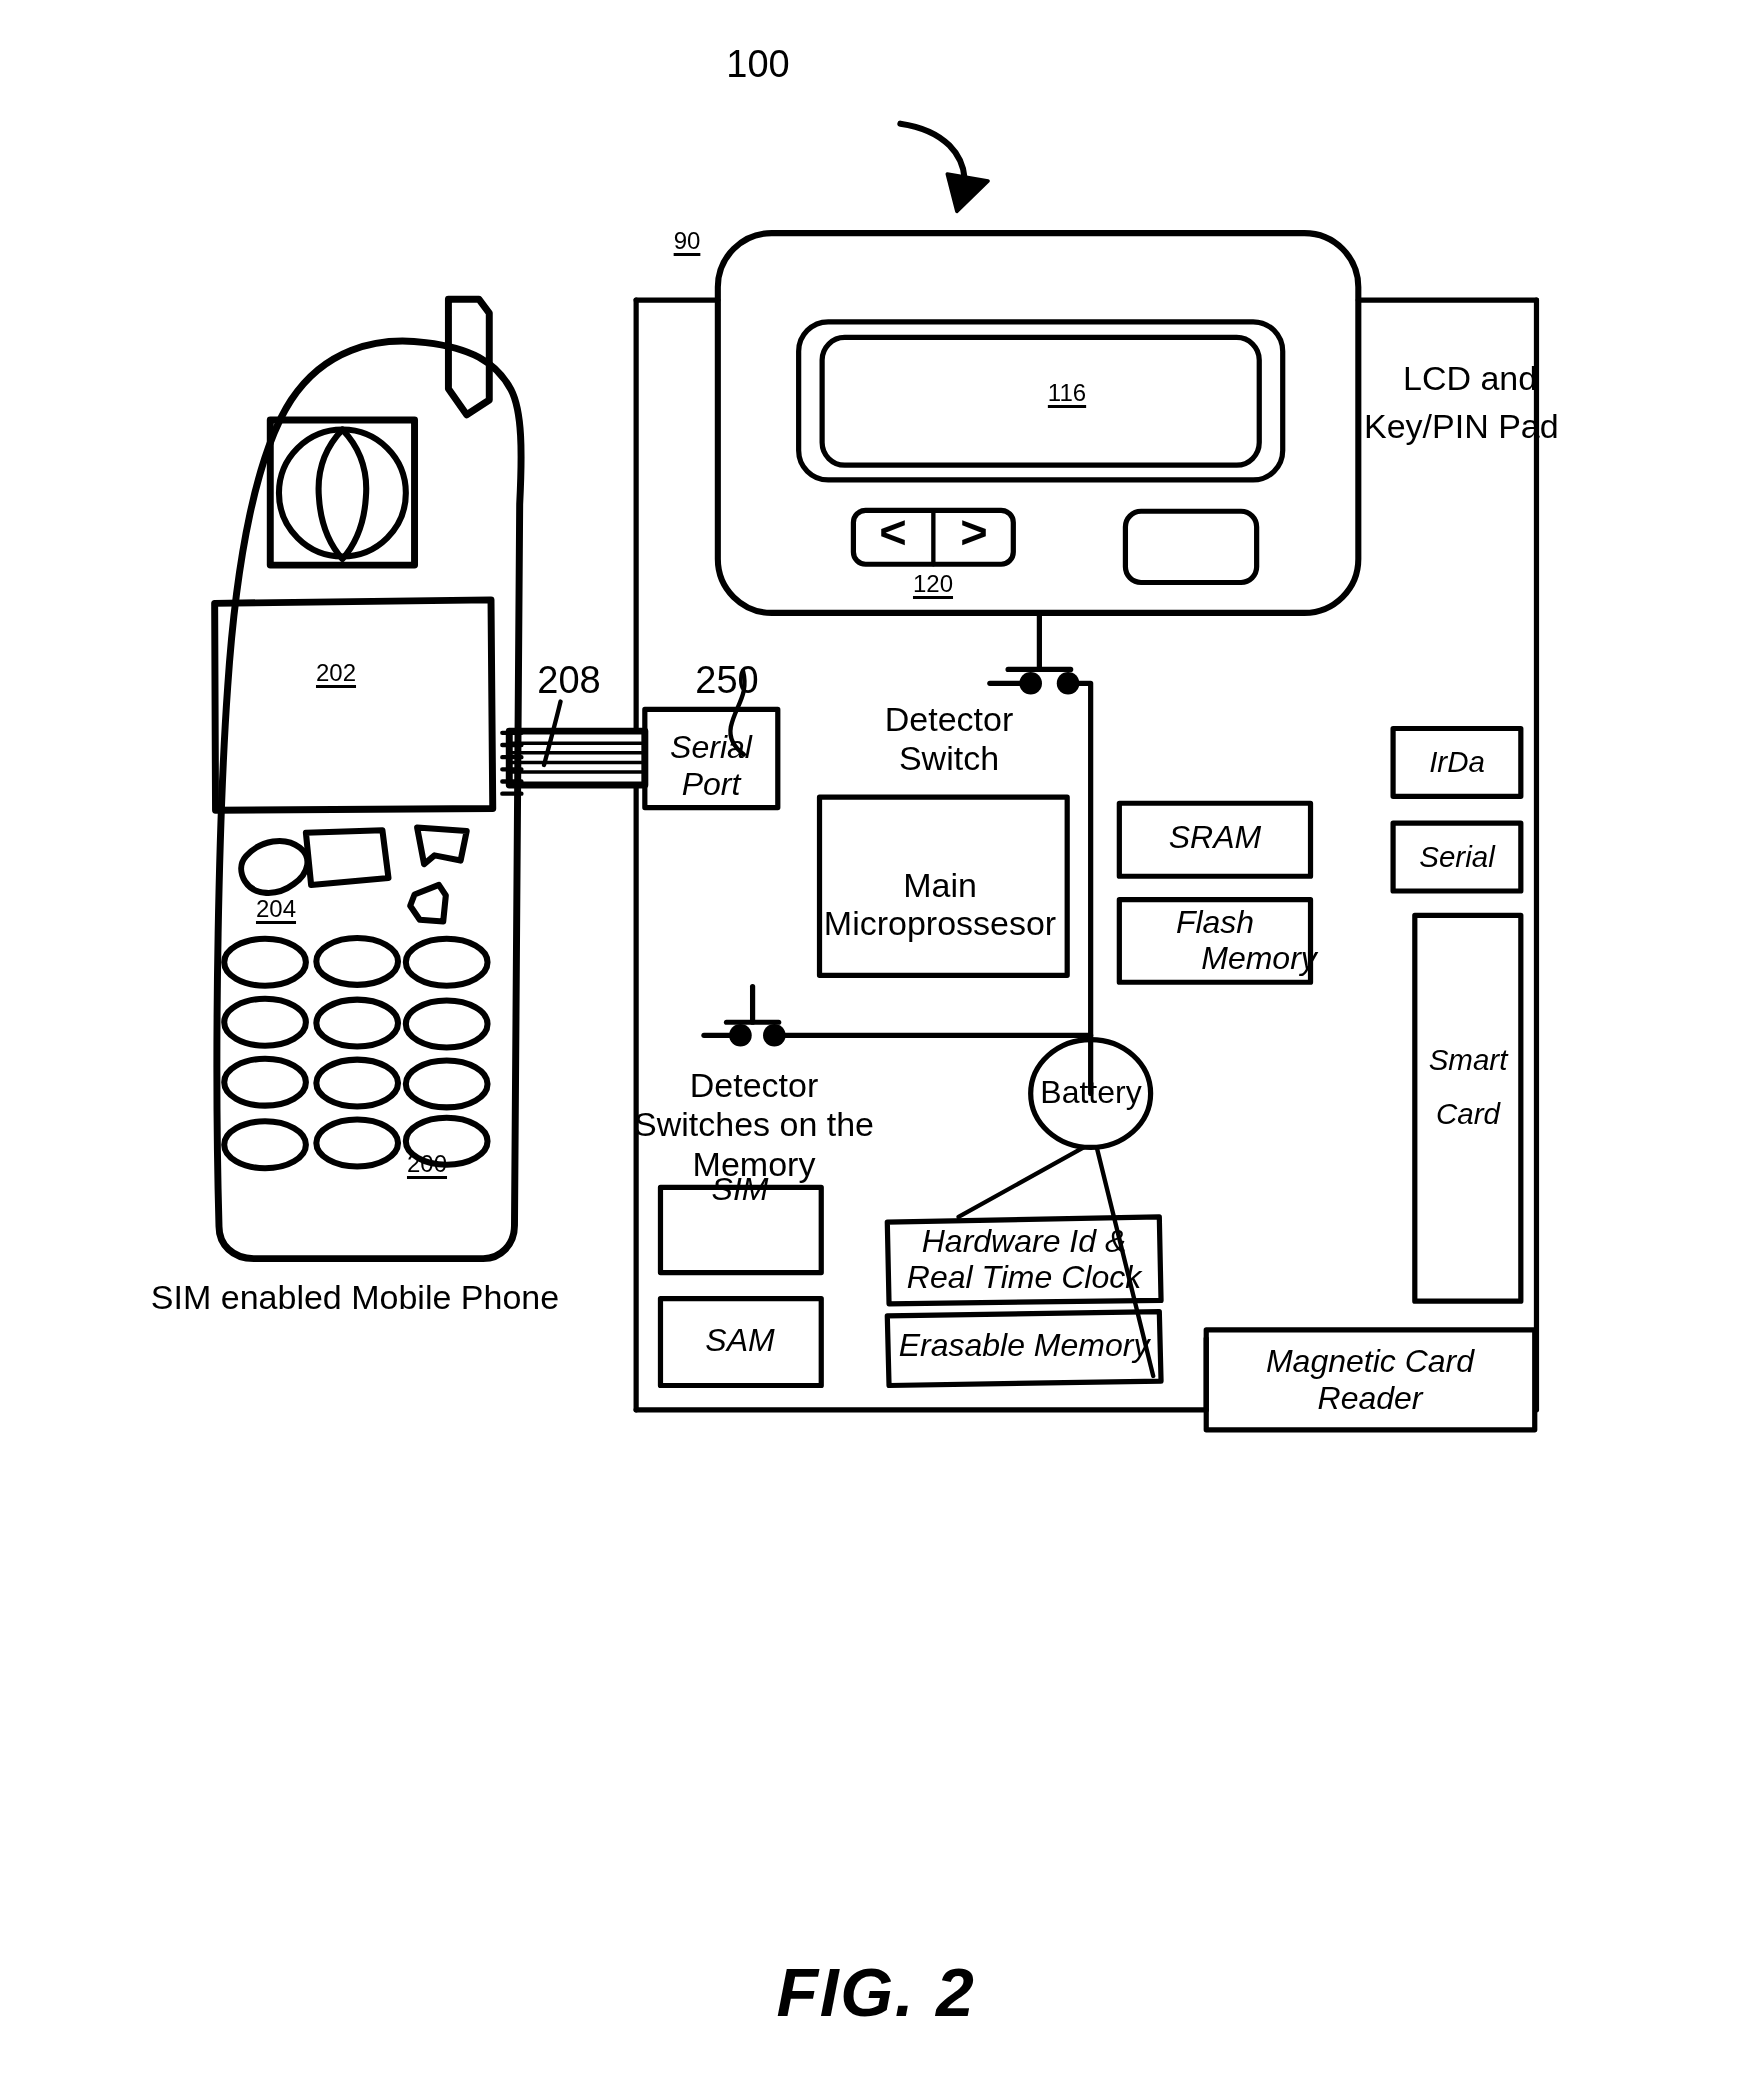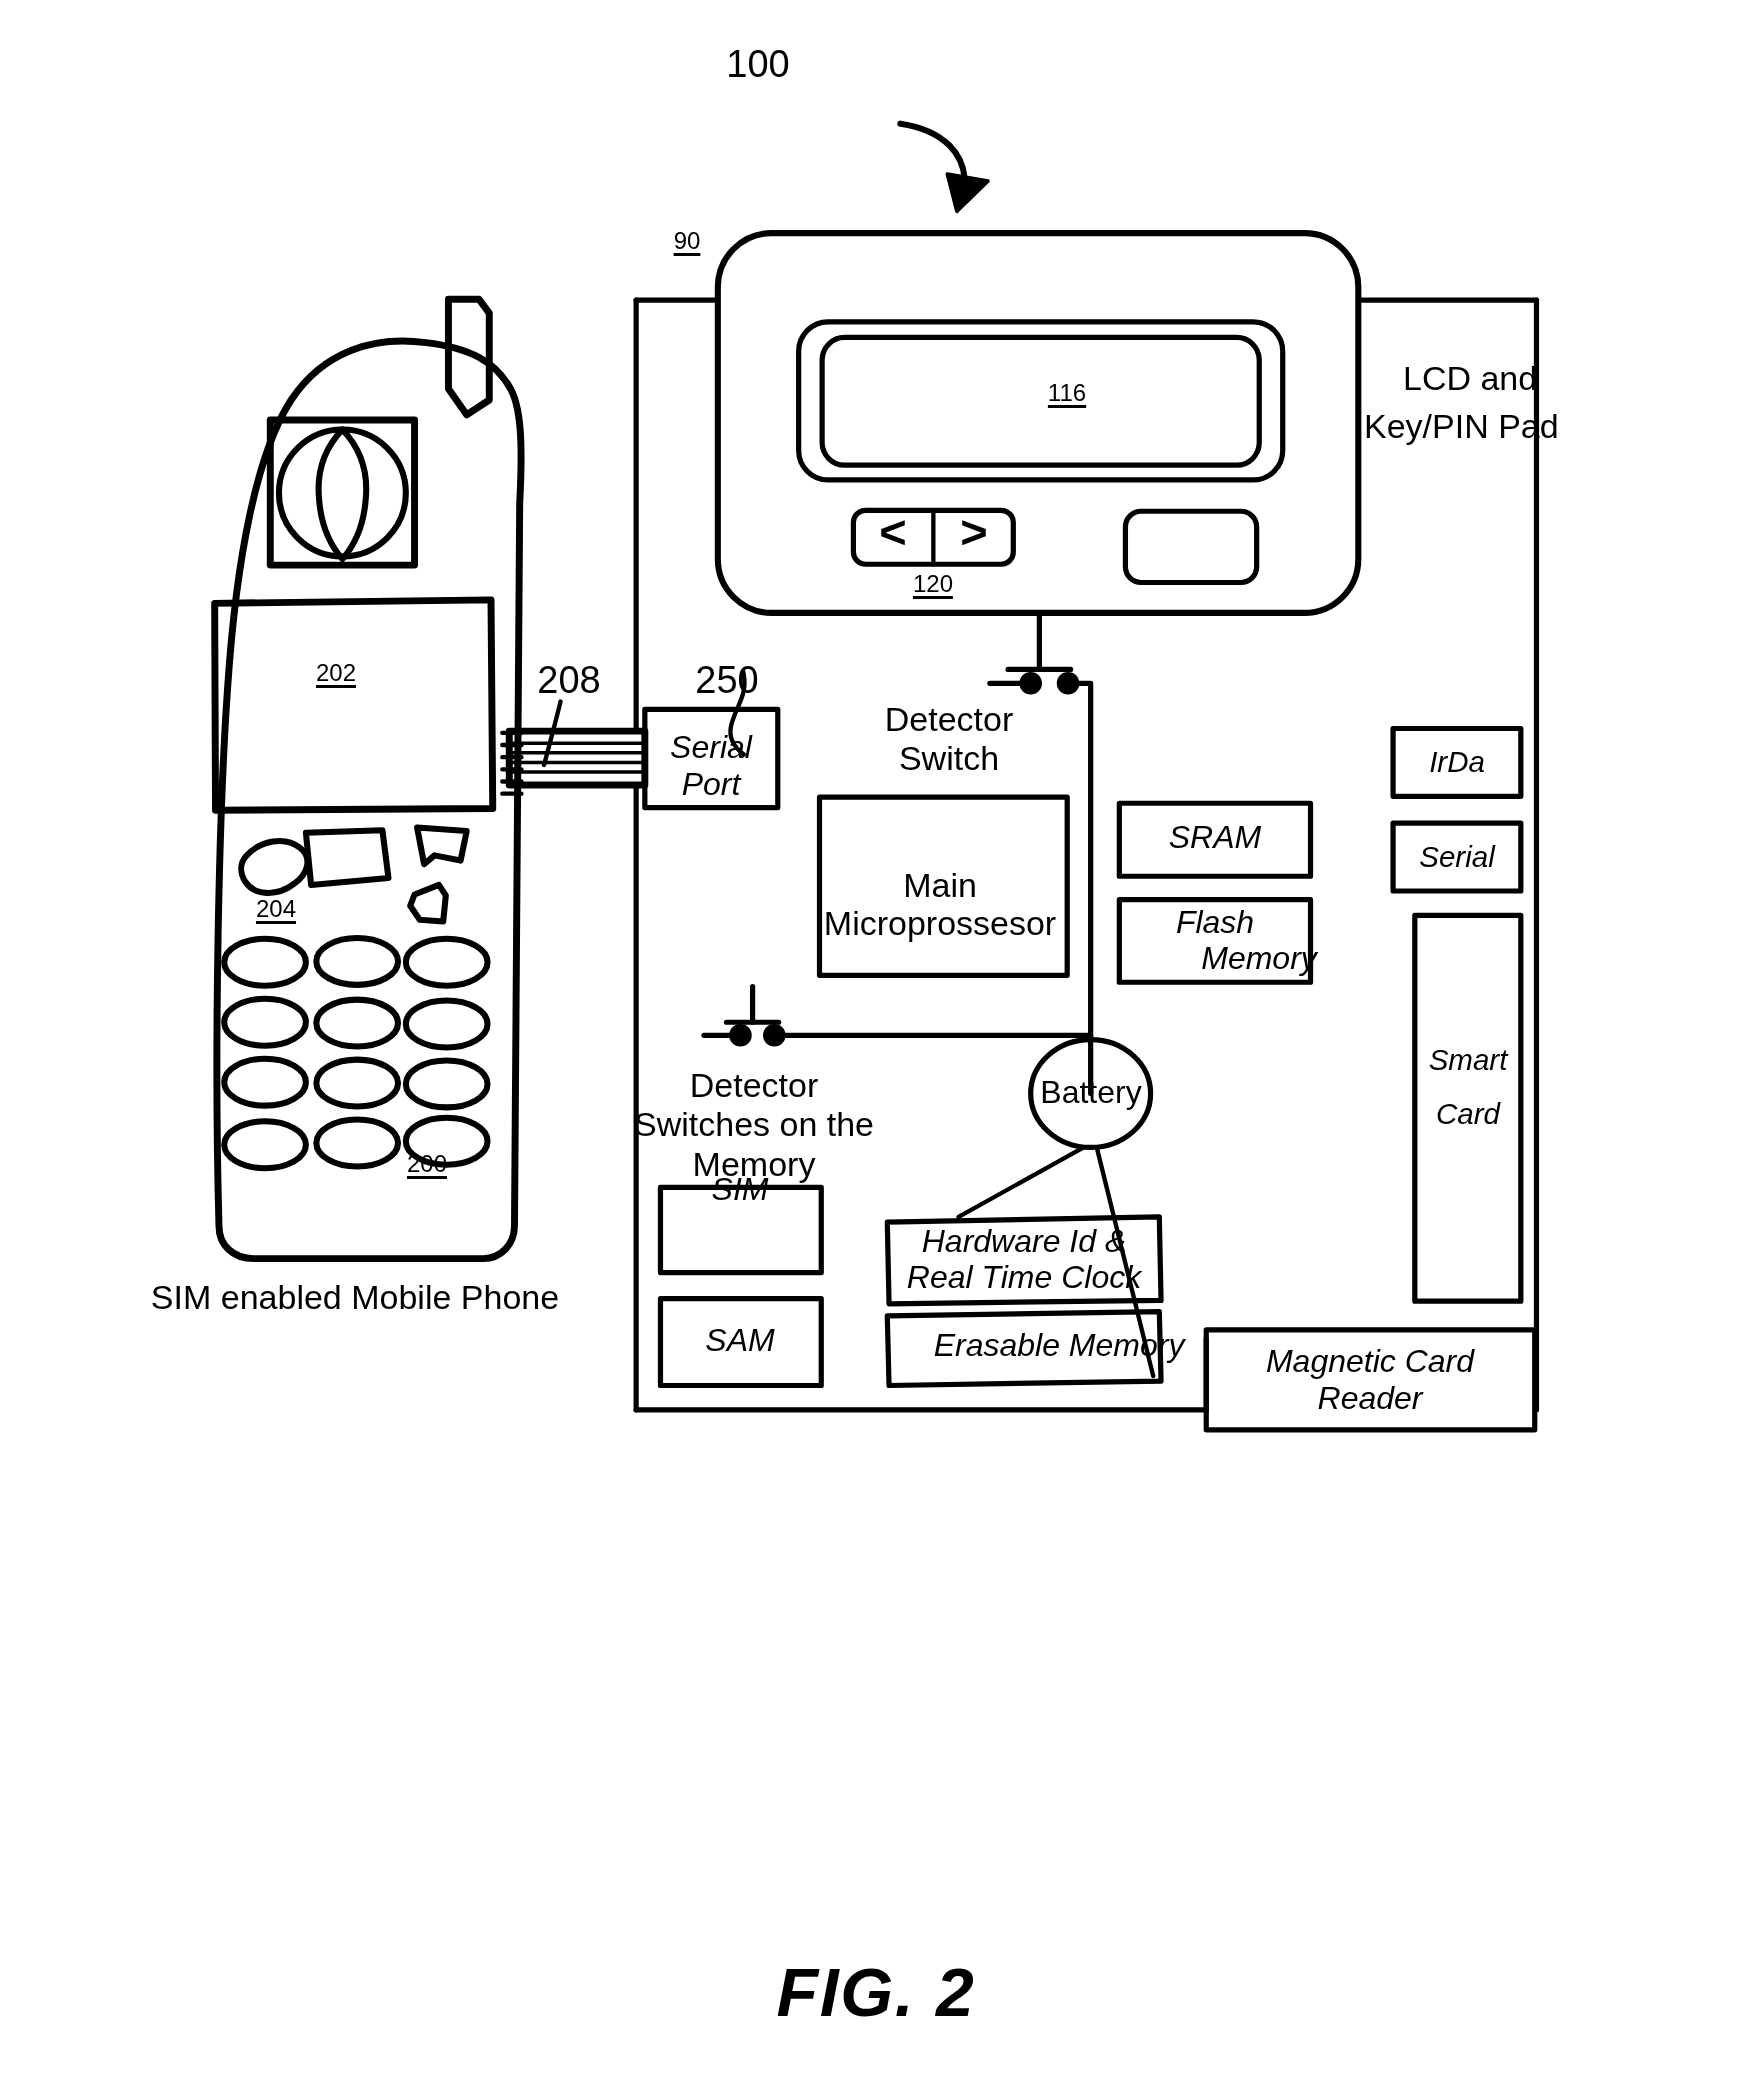--- a/index.html
+++ b/index.html
@@ -251,21 +251,21 @@
 
   <div class="lbl ital ctr" style="left:740px; top:1172px;">SIM</div>
 
   <div class="lbl ital ctr" style="left:740px; top:1323px;">SAM</div>
 
   <div class="lbl plain-sm ctr" style="left:1091px; top:1075px;">Battery</div>
 
   <div class="lbl ital ctr" style="left:1024px; top:1224px;">Hardware Id &amp;</div>
   <div class="lbl ital ctr" style="left:1024px; top:1260px;">Real Time Clock</div>
 
-  <div class="lbl ital ctr" style="left:1024px; top:1328px;margin-left:35px;">Erasable Memory</div>
+  <div class="lbl ital ctr" style="left:1024px; top:1328px;">Erasable Memory</div>
 
   <div class="lbl ital-sm ctr" style="left:1457px; top:745px;">IrDa</div>
 
   <div class="lbl ital-sm ctr" style="left:1457px; top:840px;">Serial</div>
 
   <div class="lbl ital-sm ctr" style="left:1468px; top:1043px;">Smart</div>
   <div class="lbl ital-sm ctr" style="left:1468px; top:1097px;">Card</div>
 
   <div class="lbl ital ctr" style="left:1370px; top:1344px;">Magnetic Card</div>
   <div class="lbl ital ctr" style="left:1370px; top:1381px;">Reader</div>

